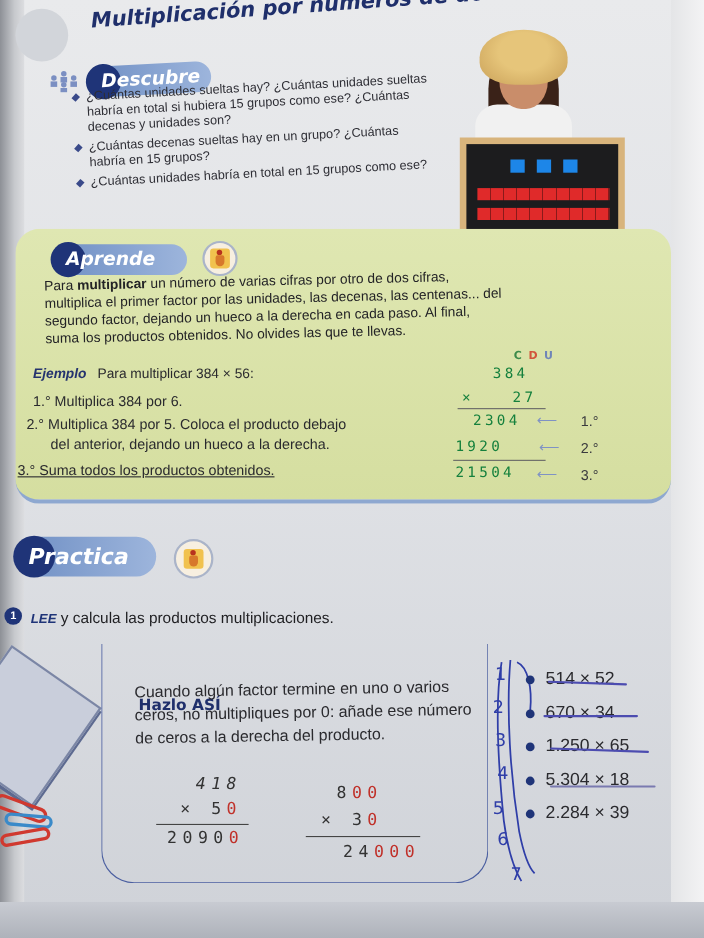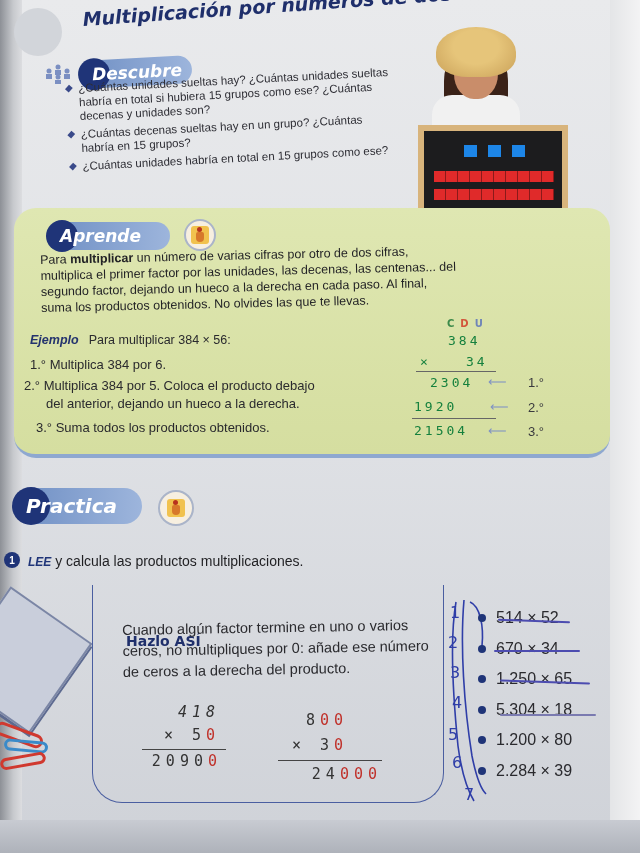--- a/index.html
+++ b/index.html
@@ -67,21 +67,21 @@
   .hand-icon .inner::after { content:""; position:absolute; left:5px; top:6px; width:8px; height:10px; background:#d7782b; border-radius:2px 2px 4px 4px; }
   .hand-icon .inner::before { content:""; position:absolute; left:6px; top:1px; width:5px; height:5px; background:#b8321e; border-radius:50%; }
 
   .aprende-text { position:absolute; left:40px; top:252px; width:420px; font-size:12.5px; line-height:16px; color:#232326; transform: rotate(-1.3deg); transform-origin:left top; }
   .aprende-text b { font-weight: bold; }
   .ejemplo { position:absolute; left:30px; top:333px; font-size:12.5px; color:#2a2a2e; }
   .ejemplo b { color:#24336e; font-style: italic; margin-right: 10px; }
   .step { position:absolute; font-size:13px; color:#2a2a2e; }
 
   .calc { position:absolute; font-family: "DejaVu Sans Mono", monospace; font-size:13px; color:#15803d; letter-spacing: 3px; }
-  .cdu { position:absolute; left:447px; top:318px; font-size:10px; font-family:"DejaVu Sans", sans-serif; letter-spacing:6px; font-weight:bold; }
+  .cdu { position:absolute; left:467px; top:318px; font-size:10px; font-family:"DejaVu Sans", sans-serif; letter-spacing:6px; font-weight:bold; }
   .cdu .c { color:#3c8a4a; } .cdu .d { color:#d2553b; } .cdu .u { color:#6f85b8; }
   .arrow { position:absolute; font-size:13px; color:#7f92c4; }
   .arrow-lab { position:absolute; font-size:13px; color:#3a3a3e; }
   .hline { position:absolute; height:1px; background:#666; }
 
   .practica { left: 16px; top: 488px; width: 126px; height: 36px; border-radius: 18px; font-size: 20px; }
   .practica .cap { width: 38px; height: 38px; top: -1px; left: -4px; }
 
   .num-bullet { position:absolute; left:4px; top:552px; width:16px; height:16px; border-radius:50%; background:#1f3478; color:#fff; font-size:10px; font-weight:bold; display:flex; align-items:center; justify-content:center; }
   .instr { position:absolute; left:28px; top:553px; font-size:14px; color:#1f1f22; }
@@ -160,28 +160,28 @@
 <div class="aprende-text">
   <span>Para </span><b>multiplicar</b><span> un número de varias cifras por otro de dos cifras, multiplica el primer factor por las unidades, las decenas, las centenas... del segundo factor, dejando un hueco a la derecha en cada paso. Al final, suma los productos obtenidos. No olvides las que te llevas.</span>
 </div>
 
 <div class="ejemplo">
   <b>Ejemplo</b><span>Para multiplicar 384 × 56:</span>
 </div>
 <div class="step" style="left:30px; top:357px;">1.° Multiplica 384 por 6.</div>
 <div class="step" style="left:24px; top:378px;text-align:center;">2.° Multiplica 384 por 5. Coloca el producto debajo</div>
 <div class="step" style="left:46px; top:396px;text-align:center;">del anterior, dejando un hueco a la derecha.</div>
-<div class="step" style="left:36px; top:420px;">3.° Suma todos los productos obtenidos.</div>
+<div class="step" style="left:16px; top:420px;text-decoration:underline;">3.° Suma todos los productos obtenidos.</div>
 
 <div class="cdu">
   <span class="c">C</span><span class="d">D</span><span class="u">U</span>
 </div>
 <div class="calc" style="left:448px; top:333px;">384</div>
 <div class="calc" style="left:420px; top:354px;">×</div>
-<div class="calc" style="left:466px; top:354px;">34</div>
+<div class="calc" style="left:466px; top:354px;">27</div>
 <div class="hline" style="left:416px; top:371px; width:80px;"></div>
 <div class="calc" style="left:430px; top:375px;">2304</div>
 <div class="arrow" style="left:488px; top:374px;">⟵</div>
 <div class="arrow-lab" style="left:528px; top:375px;">1.°</div>
 <div class="calc" style="left:414px; top:399px;">1920</div>
 <div class="arrow" style="left:490px; top:399px;">⟵</div>
 <div class="arrow-lab" style="left:528px; top:400px;">2.°</div>
 <div class="hline" style="left:412px; top:418px; width:84px;"></div>
 <div class="calc" style="left:414px; top:423px;">21504</div>
 <div class="arrow" style="left:488px; top:423px;">⟵</div>
@@ -244,24 +244,20 @@
   <div class="ex-item">
       <span class="ex-dot"></span>
       <span>1.250 × 65</span>
     </div>
   <div class="ex-item">
       <span class="ex-dot"></span>
       <span>5.304 × 18</span>
     </div>
   <div class="ex-item">
       <span class="ex-dot"></span>
-      <span>1.200 × 80</span>
-    </div>
-  <div class="ex-item">
-      <span class="ex-dot"></span>
       <span>2.284 × 39</span>
     </div>
 </div>
 <div class="u-line" style="left:498px; top:620px; width:72px; transform:rotate(2deg);"></div>
 <div class="u-line" style="left:494px; top:650px; width:86px;"></div>
 <div class="u-line" style="left:500px; top:681px; width:90px; transform:rotate(2deg);"></div>
 <div class="u-line" style="left:500px; top:714px; width:96px; background:#7a7ab0;"></div>
 
 <div class="bottom-shade"></div>
 

